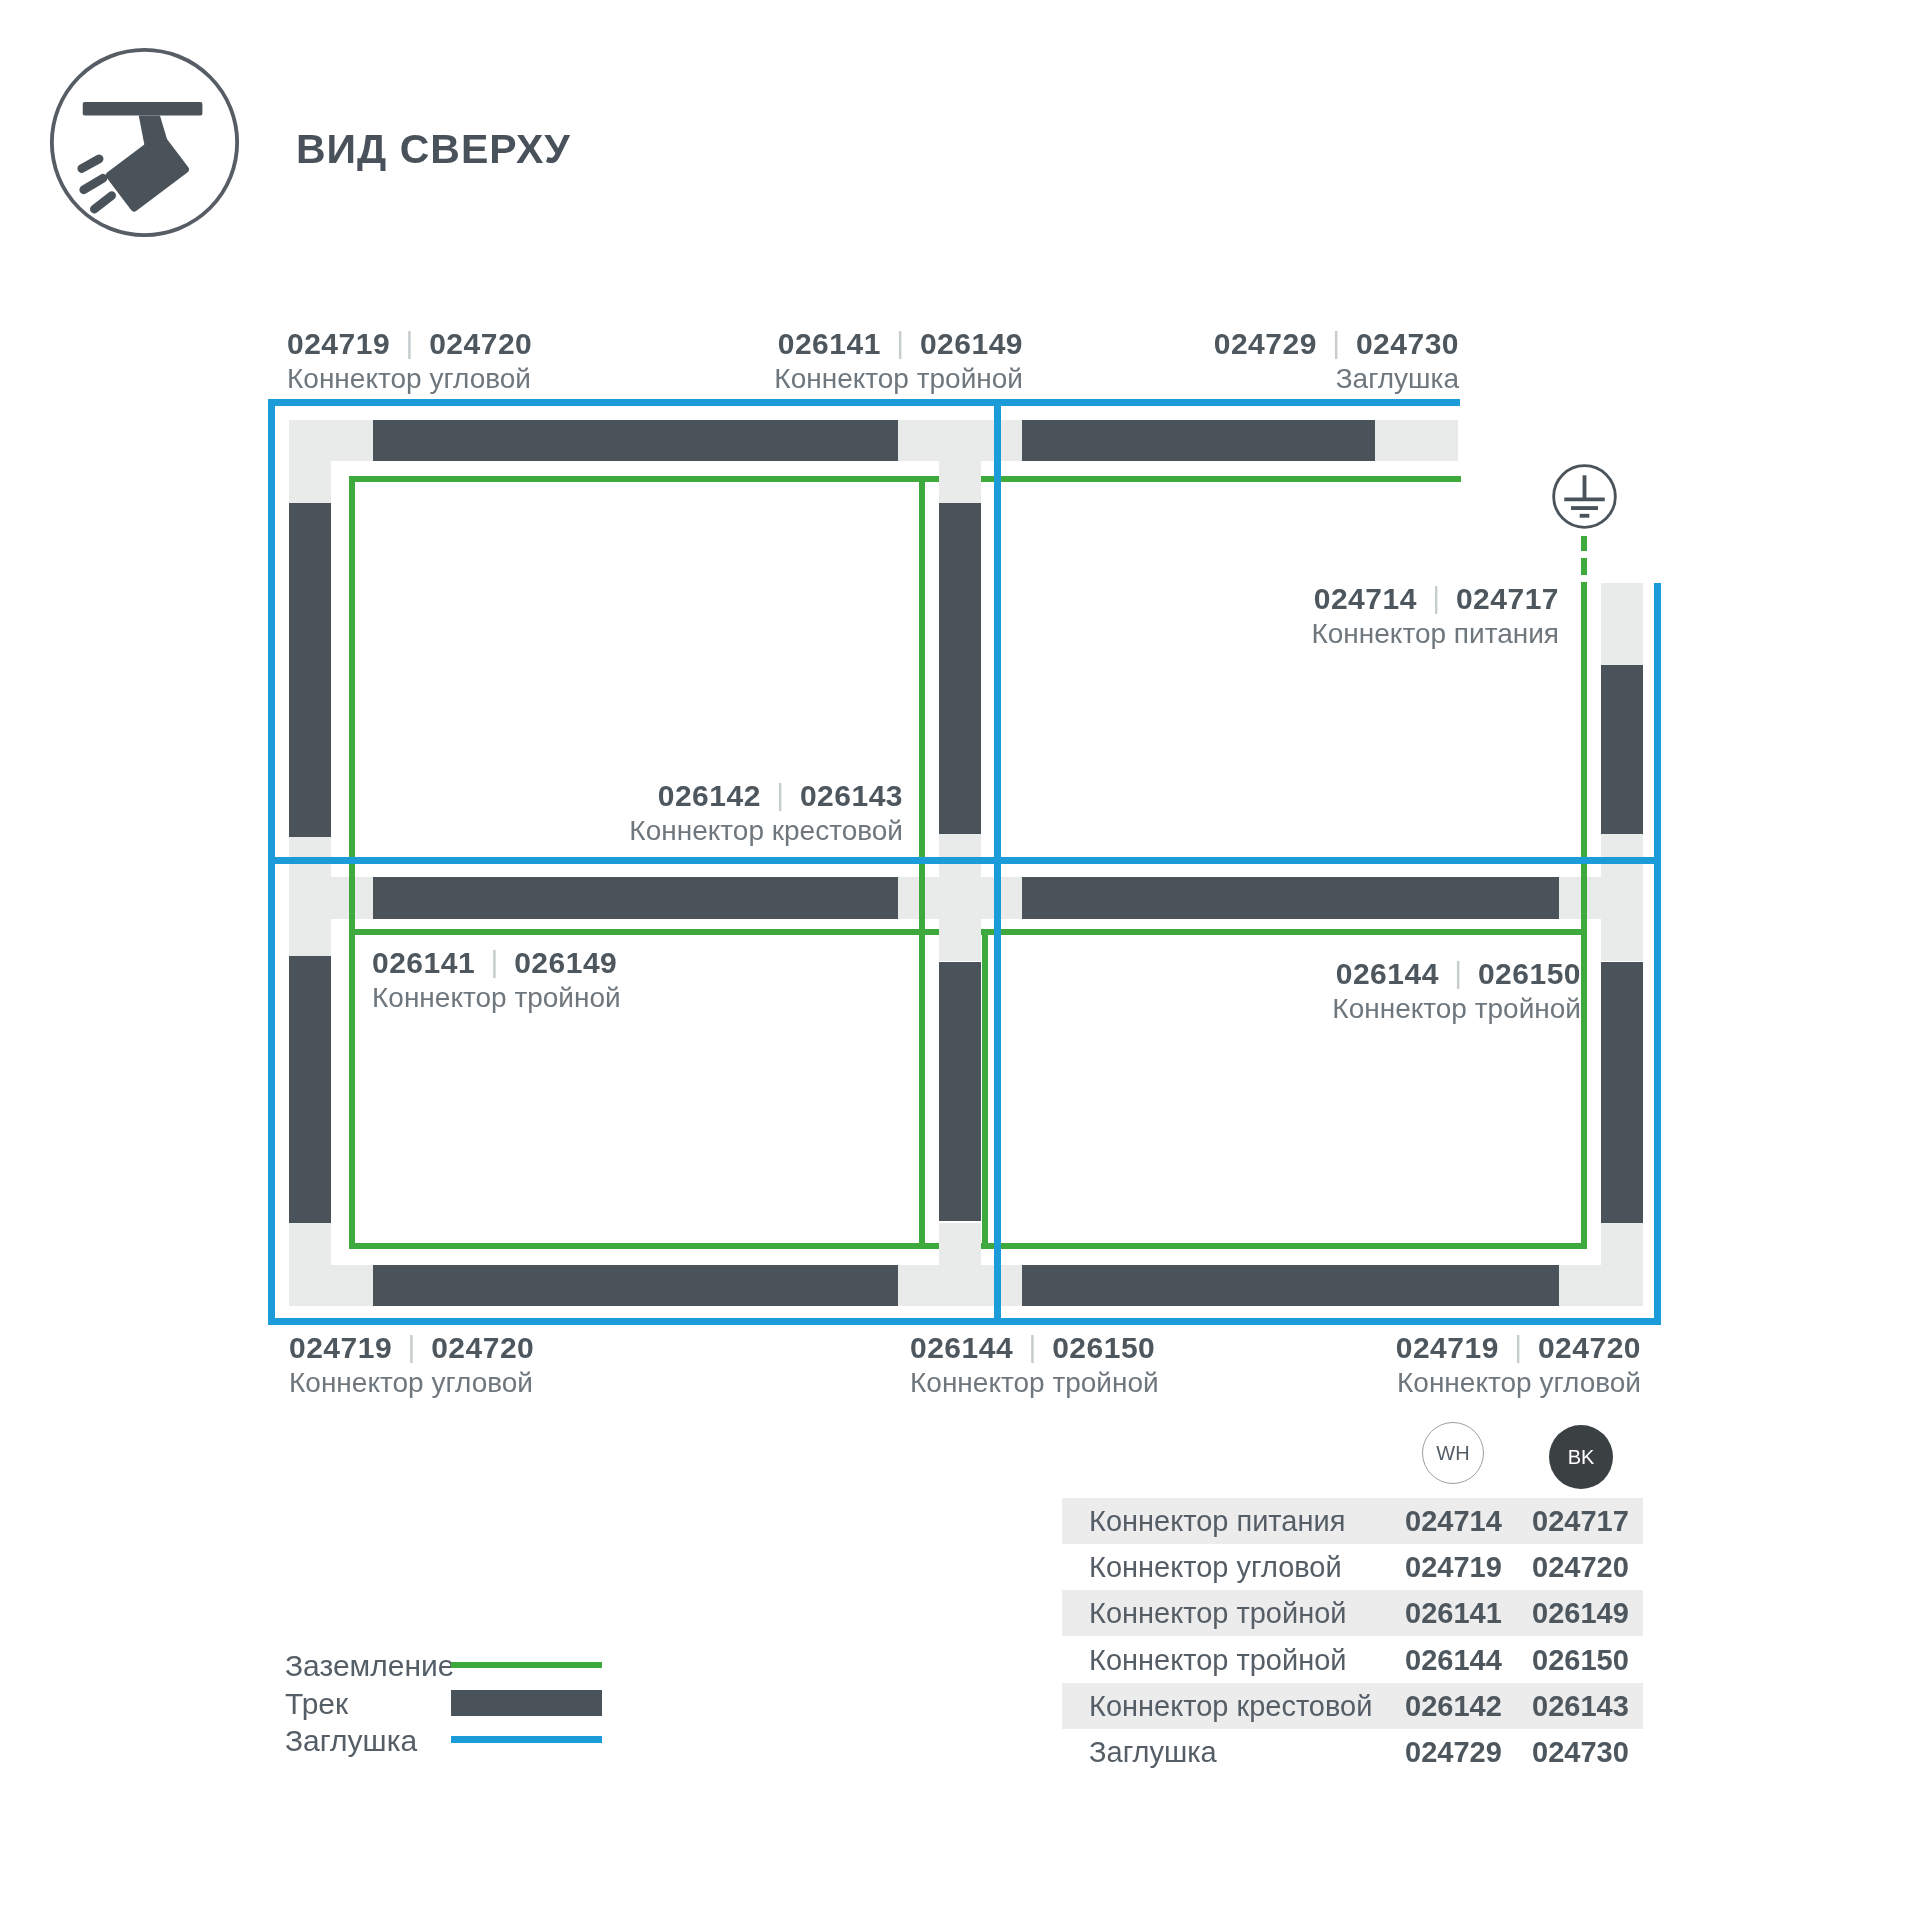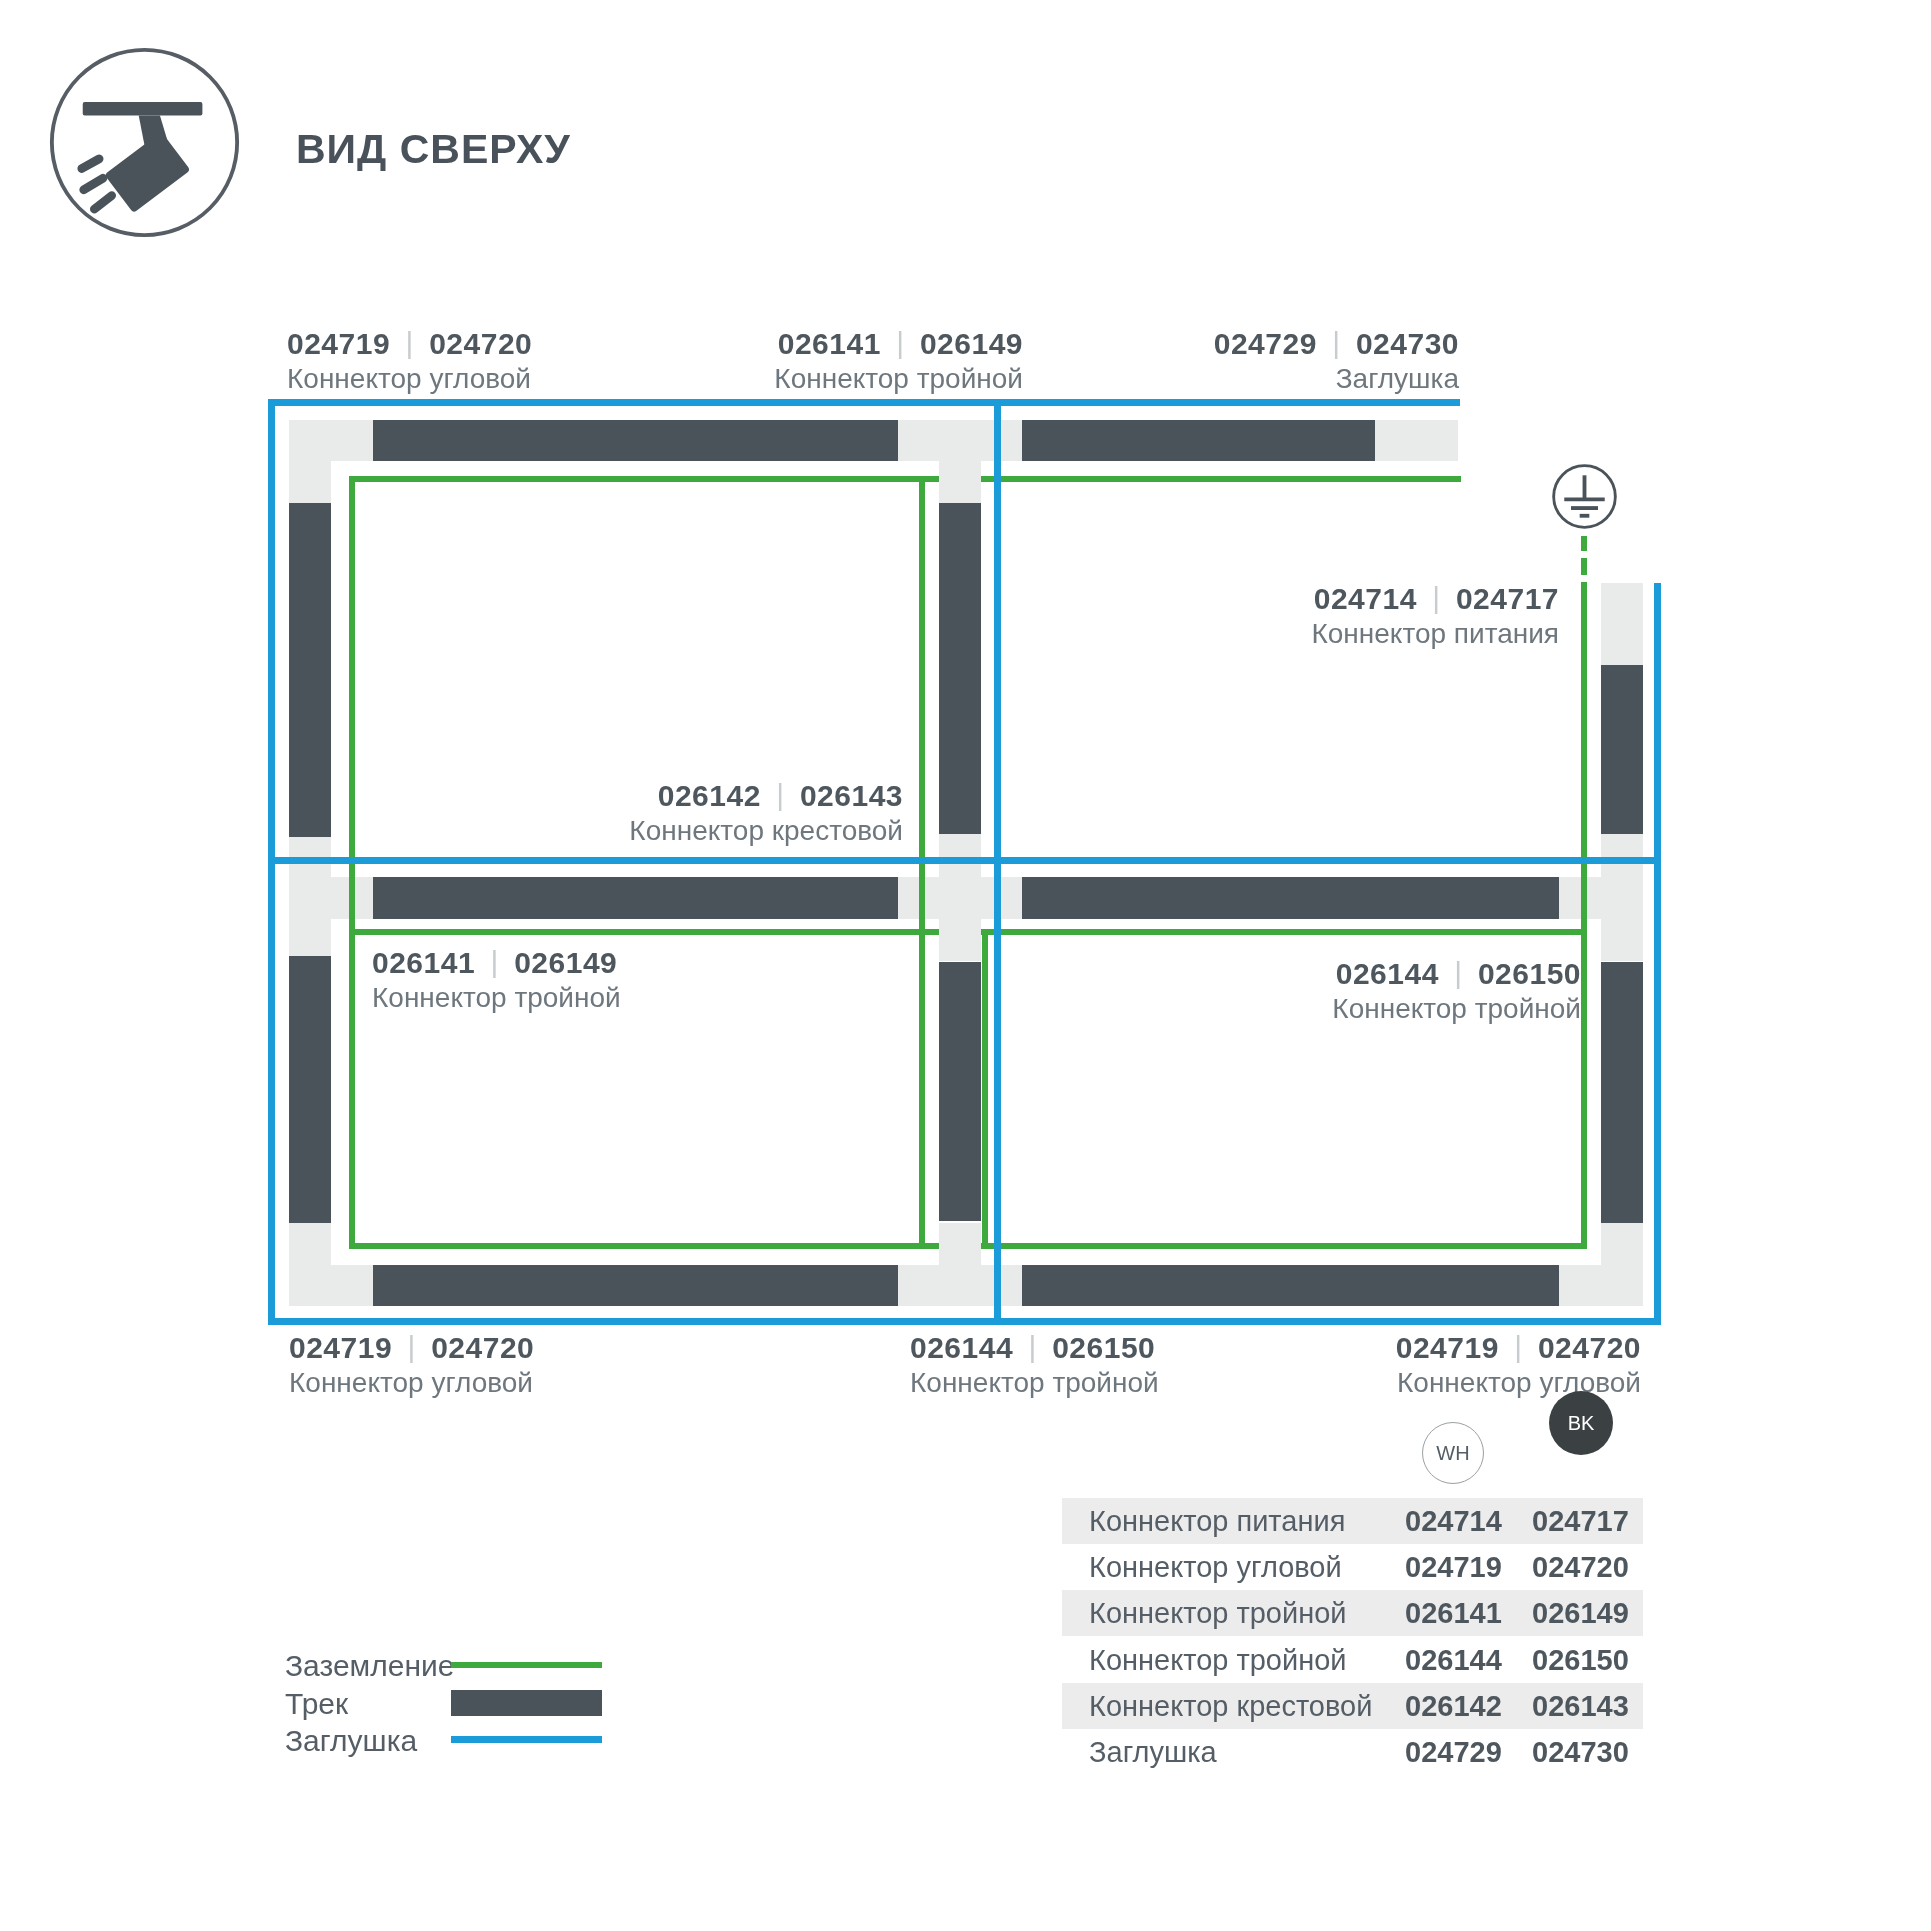--- a/index.html
+++ b/index.html
@@ -36,21 +36,21 @@
   .tbl-row .nm{position:absolute;left:27px;top:50%;transform:translateY(-50%);
                font-size:29px;color:var(--tabletext)}
   .tbl-row .cwh{position:absolute;left:319px;width:145px;top:50%;transform:translateY(-50%);
                text-align:center;font-size:29px;font-weight:700;color:var(--code)}
   .tbl-row .cbk{position:absolute;left:446px;width:145px;top:50%;transform:translateY(-50%);
                text-align:center;font-size:29px;font-weight:700;color:var(--code)}
   .badge{position:absolute;border-radius:50%;display:flex;align-items:center;justify-content:center;
          font-size:20px;font-weight:400;z-index:6}
   .badge.wh{left:1422px;top:1422px;width:62px;height:62px;background:#fff;
             border:1.9px solid var(--circle);color:var(--tabletext)}
-  .badge.bk{left:1549px;top:1391px;width:64px;height:64px;background:var(--bk);color:#fff}
+  .badge.bk{left:1549px;top:1425px;width:64px;height:64px;background:var(--bk);color:#fff}
 </style>
 </head>
 <body>
 
 <svg class="abs" style="left:48px;top:46px;z-index:6" width="193" height="193" viewBox="0 0 200 200">
   <circle cx="100" cy="100" r="96" fill="#fff" stroke="#565d64" stroke-width="4"></circle>
   <g fill="#4a535a" stroke="none">
     <rect x="36" y="58" width="124" height="14" rx="2"></rect>
     <polygon points="94,72 116,72 125,102 101,108"></polygon>
     <rect x="-37" y="-25" width="74" height="50" rx="4" transform="translate(103,131) rotate(-37)"></rect>

